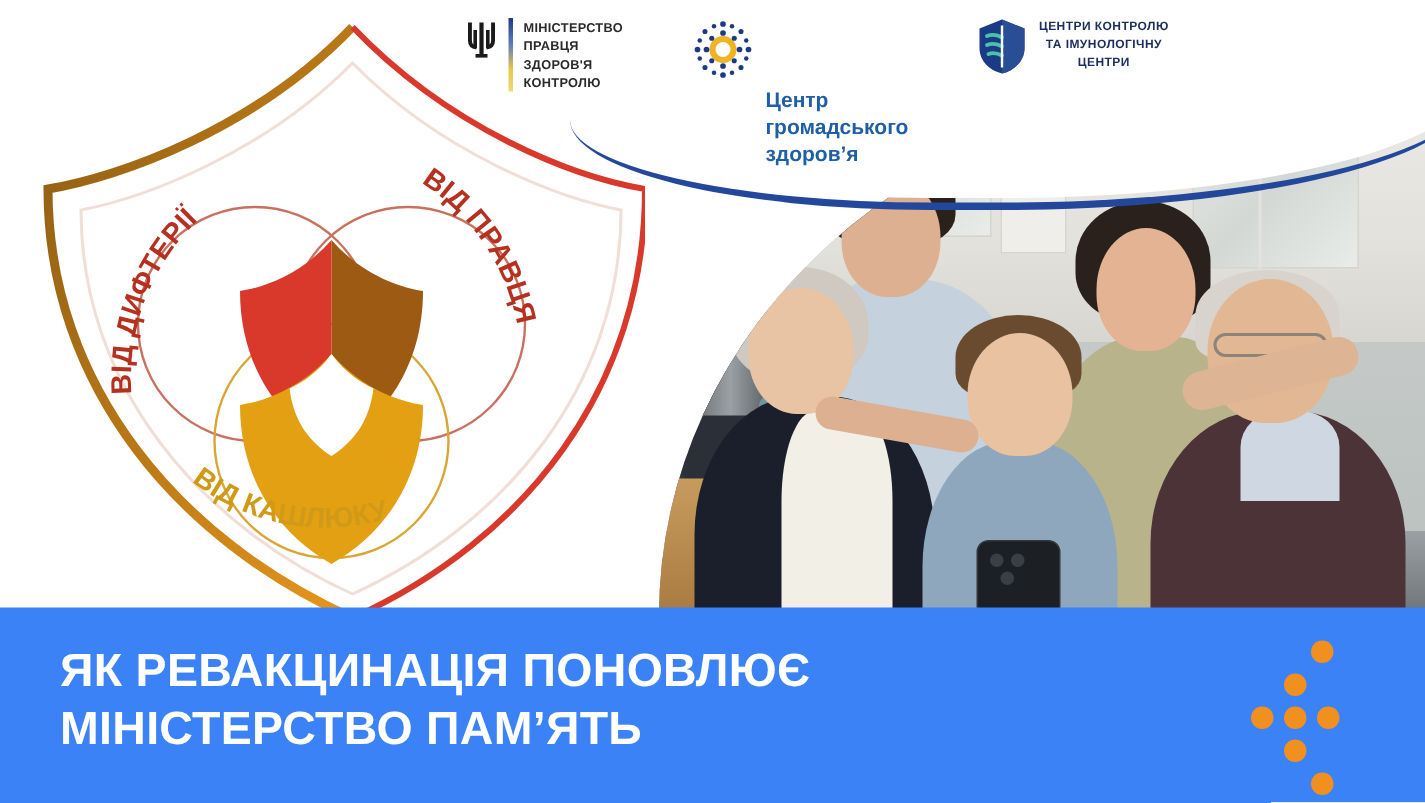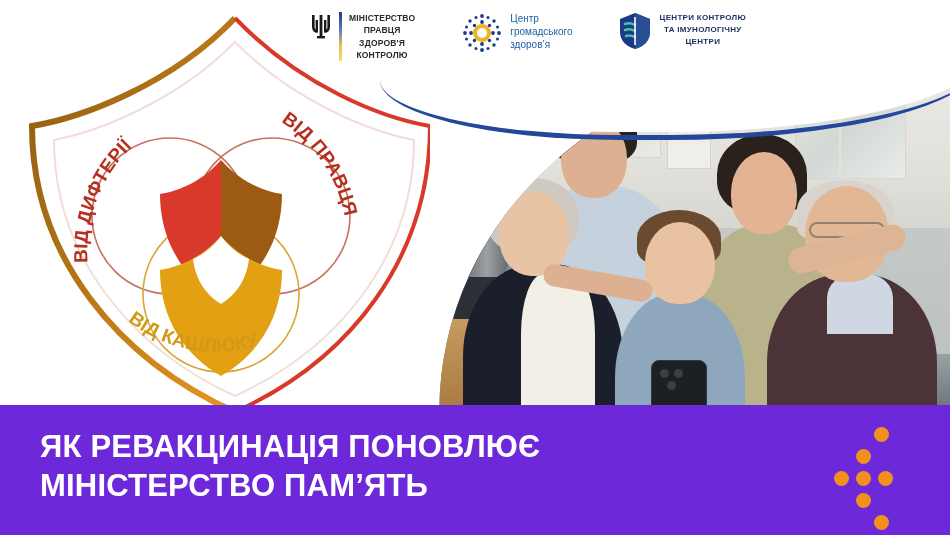--- a/index.html
+++ b/index.html
@@ -103,31 +103,31 @@
 
   
   .shield-area { position:absolute; left:10px; top:8px; width:420px; height:410px; }
   .shield-svg { position:absolute; left:0; top:0; }
 
   
   .logos { position:absolute; left:310px; top:12px; display:flex; align-items:flex-start; gap:46px; }
   .logo { display:flex; align-items:flex-start; gap:7px; }
   .logo-txt { font-size:8.5px; font-weight:bold; line-height:1.45; letter-spacing:.2px; }
 
-  .moz-txt { color:#2a2a2a;text-align:center; }
+  .moz-txt { color:#2a2a2a; }
   .moz-div { width:3px; align-self:stretch; min-height:44px;
     background:linear-gradient(180deg,#1b3a86 0%, #5c7bbd 35%, #e8c84a 70%, #f0d97a 100%); }
 
-  .cph-txt { color:#1f5fa6; font-size:10px; font-weight:normal; line-height:1.3; }
+  .cph-txt { color:#1f5fa6; font-size:14px; font-weight:bold; line-height:1.3;margin-top:45px; }
 
   .cdc-txt { color:#1a2d5e; font-size:8px; font-weight:bold; line-height:1.5;
     letter-spacing:.3px; text-align:center; }
 
   
-  .banner { position:absolute; left:0; top:405px; width:950px; height:130px; background:#6d28d9; }
+  .banner { position:absolute; left:0; top:405px; width:950px; height:130px; background:#3b82f6; }
   .headline { position:absolute; left:40px; top:22px; width:640px;
     color:#ffffff; font-size:31px; font-weight:bold; line-height:1.26;
     letter-spacing:.2px; }
   .hl-line { display:block; }
 
   .dots { position:absolute; right:18px; top:12px; width:110px; height:110px; }
   .dot { position:absolute; width:15px; height:15px; border-radius:50%; background:#f2901f; }
 </style>
 </head>
 <body>

